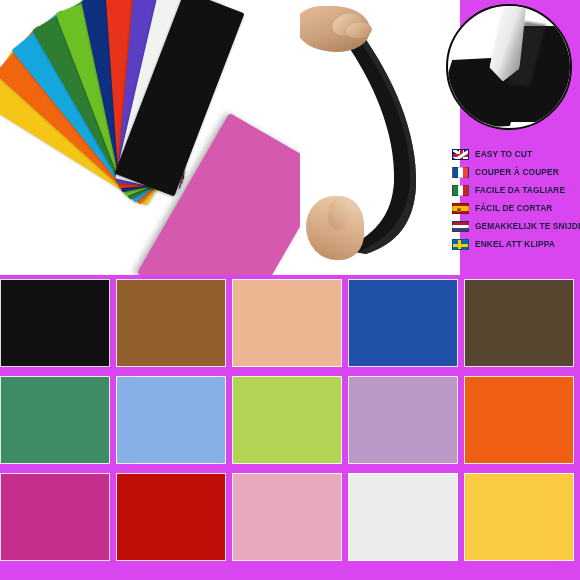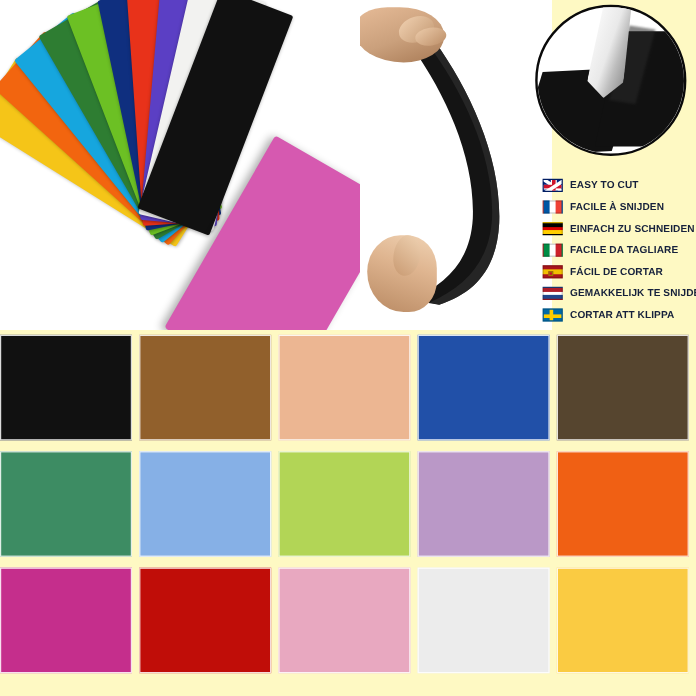--- a/index.html
+++ b/index.html
@@ -5,21 +5,21 @@
   * { box-sizing: border-box; margin: 0; padding: 0; }
   html, body {
     width: 580px; height: 580px;
     background: #ffffff;
     font-family: "Liberation Sans", sans-serif;
     overflow: hidden;
   }
   #stage {
     position: relative;
     width: 580px; height: 580px;
-    background: #fef9c3;
+    background: #d946ef;
   }
 
   
   #fan-photo {
     position: absolute; left: 0; top: 0;
     width: 300px; height: 275px;
     background: #ffffff;
     overflow: hidden;
   }
   #fan-stack {
@@ -253,46 +253,42 @@
         <span class="flag f-uk">
           <i class="cross-v"></i>
           <i class="cross-h"></i>
           <i class="cross-v2"></i>
           <i class="cross-h2"></i>
         </span>
         <span class="lang-label">EASY TO CUT</span>
       </div>
       <div class="lang-row">
         <span class="flag f-fr"></span>
-        <span class="lang-label">FACILE À SNIJDEN</span>
-      </div>
-      <div class="lang-row">
-        <span class="flag f-de"></span>
-        <span class="lang-label">EINFACH ZU SCHNEIDEN</span>
+        <span class="lang-label">COUPER À COUPER</span>
       </div>
       <div class="lang-row">
         <span class="flag f-it"></span>
         <span class="lang-label">FACILE DA TAGLIARE</span>
       </div>
       <div class="lang-row">
         <span class="flag f-es">
           <i class="crest"></i>
         </span>
         <span class="lang-label">FÁCIL DE CORTAR</span>
       </div>
       <div class="lang-row">
         <span class="flag f-nl"></span>
         <span class="lang-label">GEMAKKELIJK TE SNIJDEN</span>
       </div>
       <div class="lang-row">
         <span class="flag f-se">
           <i class="sv"></i>
           <i class="sh"></i>
         </span>
-        <span class="lang-label">CORTAR ATT KLIPPA</span>
+        <span class="lang-label">ENKEL ATT KLIPPA</span>
       </div>
     </div>
 
   <div id="swatch-grid">
       <div class="swatch" style="background: rgb(17, 17, 17);"></div>
       <div class="swatch" style="background: rgb(145, 96, 44);"></div>
       <div class="swatch" style="background: rgb(236, 182, 146);"></div>
       <div class="swatch" style="background: rgb(33, 80, 168);"></div>
       <div class="swatch" style="background: rgb(86, 69, 47);"></div>
       <div class="swatch" style="background: rgb(61, 140, 99);"></div>

